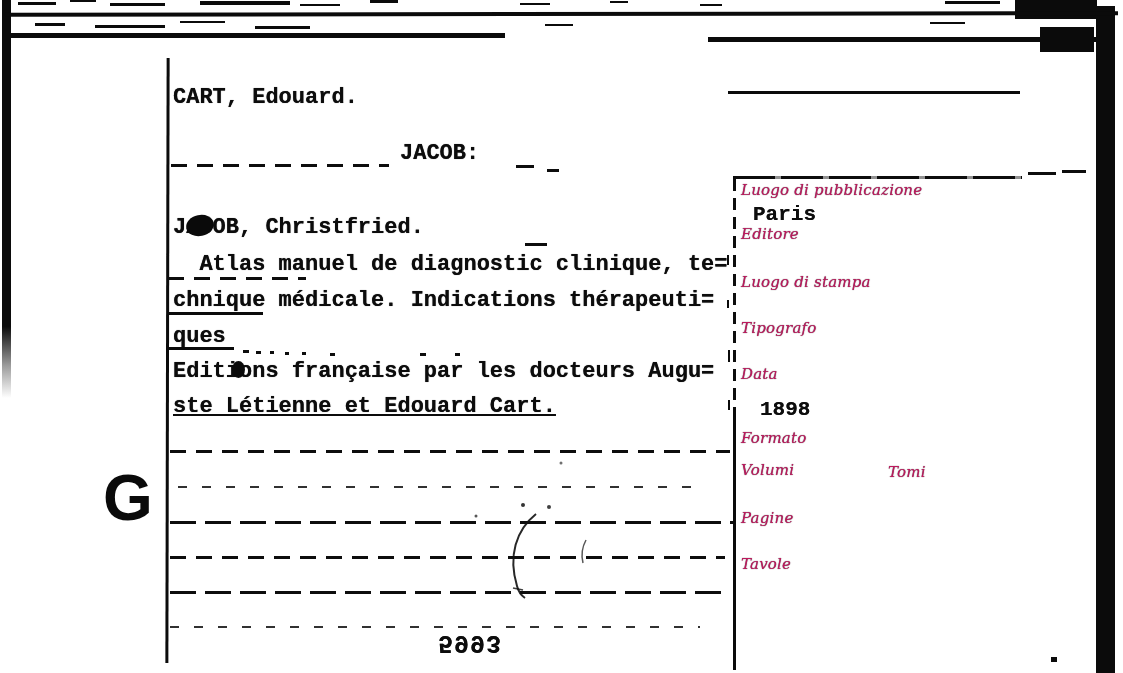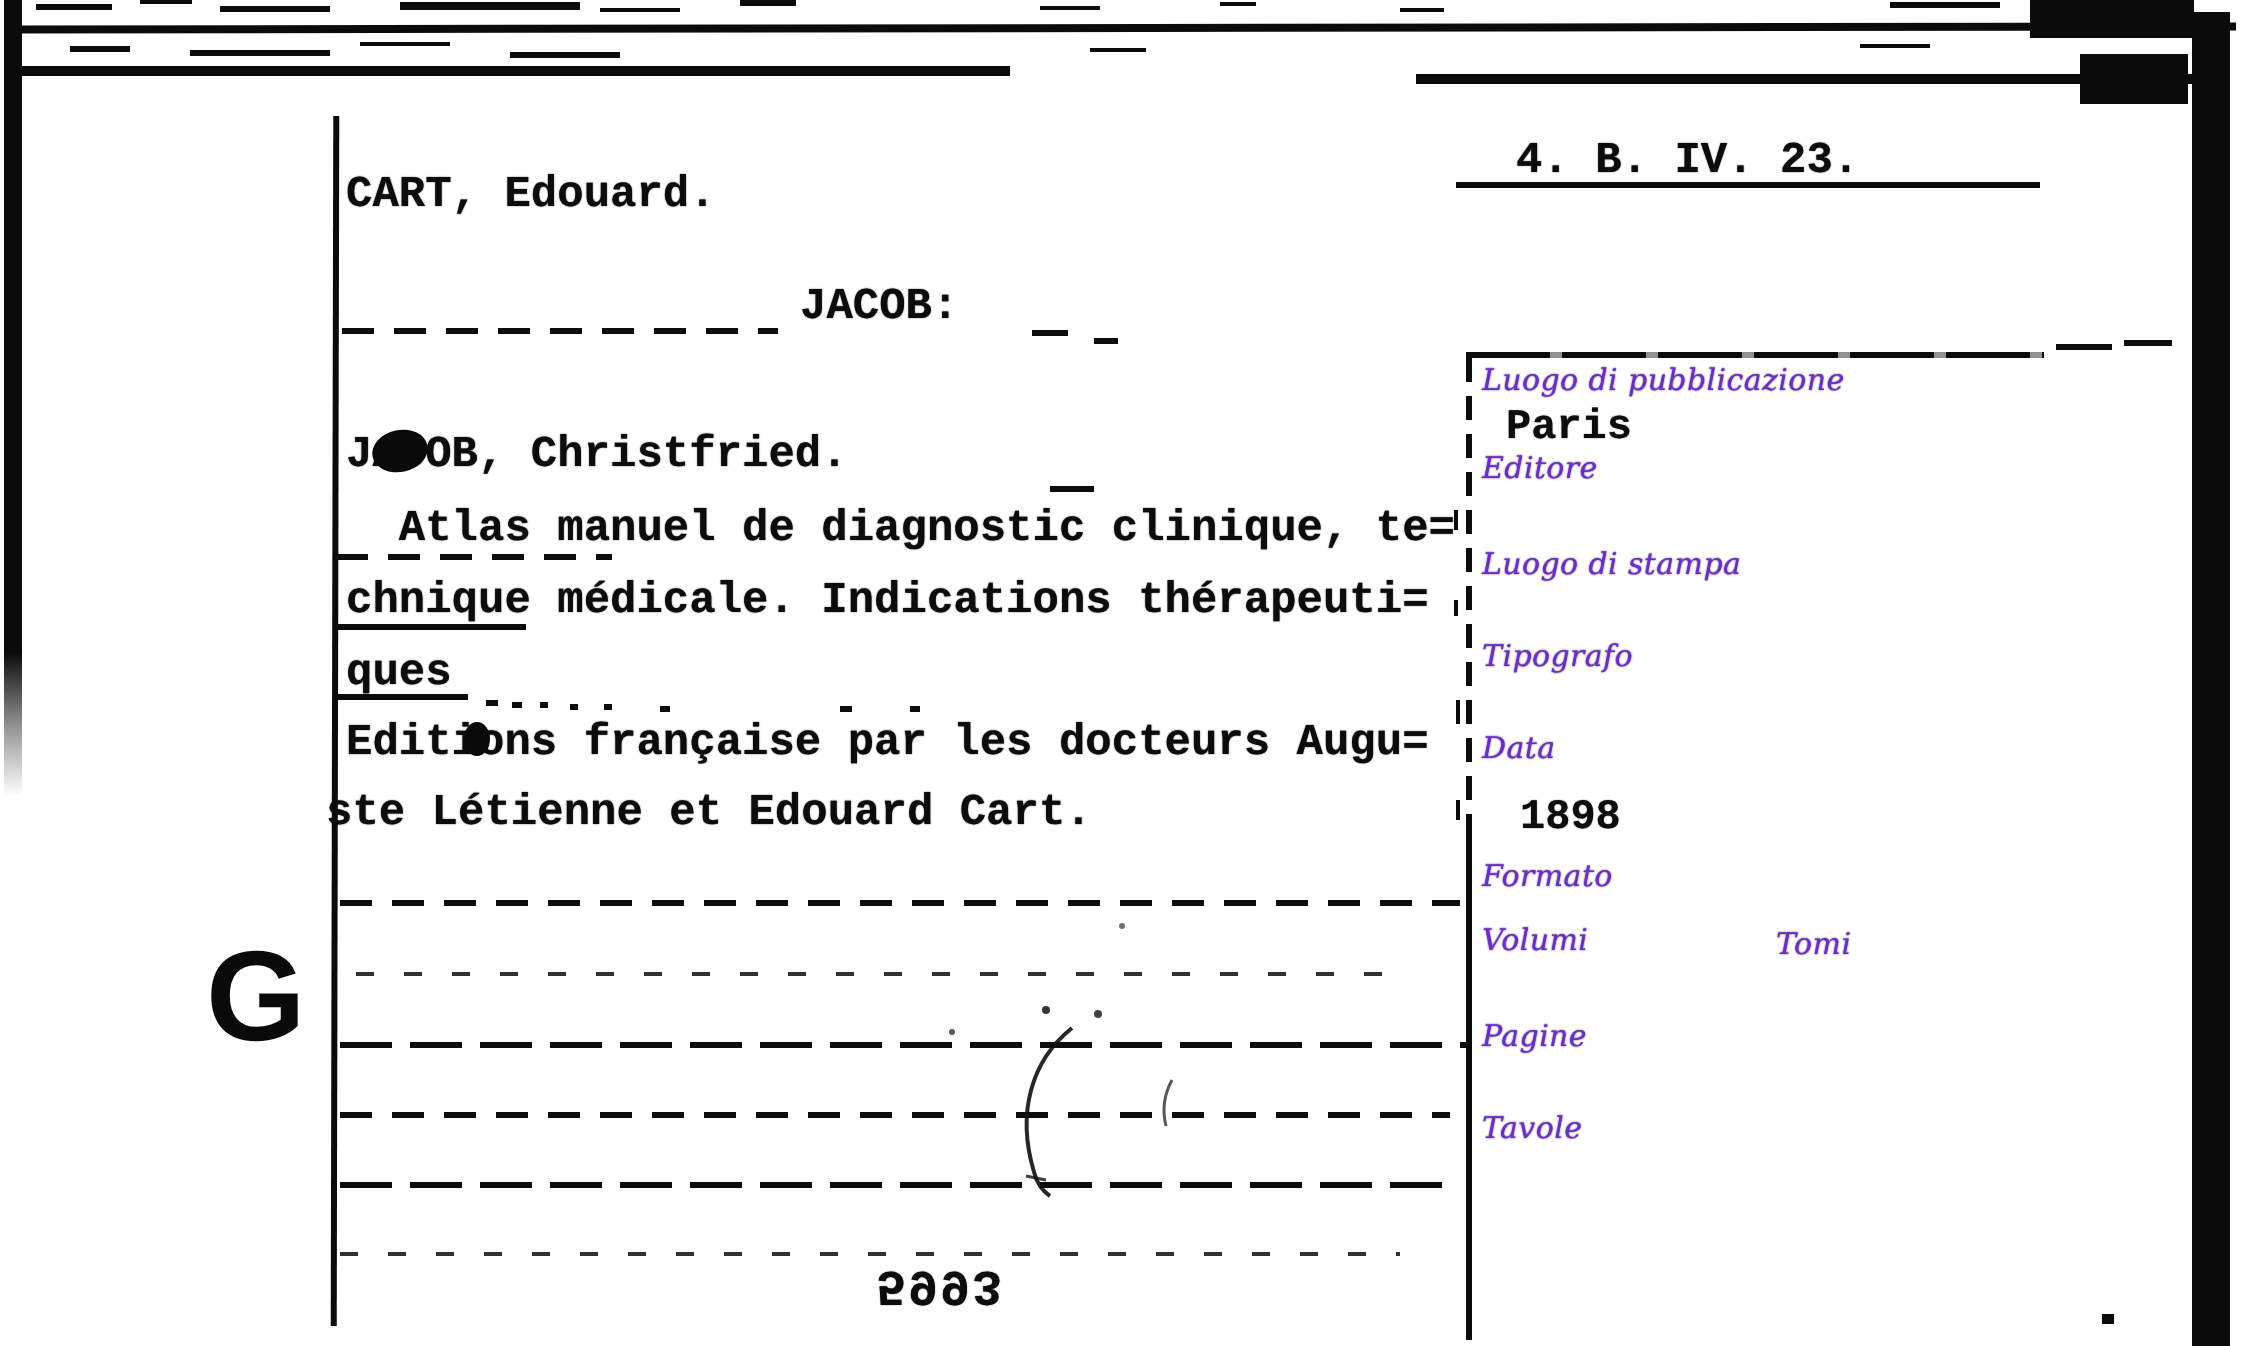--- a/index.html
+++ b/index.html
@@ -6,21 +6,21 @@
   .scan{position:relative;width:1123px;height:673px;background:#ffffff;overflow:hidden;
         font-family:"Liberation Sans",sans-serif;}
   .a{position:absolute;}
   .ink{background:#0b0b0b;}
   .typewriter{font-family:"Liberation Mono","DejaVu Sans Mono",monospace;font-weight:700;
       font-size:22px;line-height:25px;color:#0c0c0c;white-space:pre;letter-spacing:0;
       text-shadow:0 0 .7px rgba(0,0,0,.85);}
   .typed-small{font-family:"Liberation Mono","DejaVu Sans Mono",monospace;font-weight:700;
       font-size:21px;line-height:23px;color:#0d0d0d;white-space:pre;text-shadow:0 0 .6px rgba(0,0,0,.8);}
   .label-it{font-family:"DejaVu Serif","Liberation Serif",serif;font-style:italic;
-      font-size:15px;line-height:16px;color:#6d28d9;white-space:nowrap;
+      font-size:15px;line-height:16px;color:#be185d;white-space:nowrap;
       text-shadow:0 0 1px rgba(0,0,0,.75);letter-spacing:.2px;}
   .dl-a{height:2.5px;background:repeating-linear-gradient(90deg,#0d0d0d 0 16px,transparent 16px 26px);}
   .dl-b{height:2px;background:repeating-linear-gradient(90deg,#0d0d0d 0 9px,transparent 9px 24px);opacity:.85;}
   .dl-c{height:2.5px;background:repeating-linear-gradient(90deg,#0d0d0d 0 26px,transparent 26px 35px);}
   .dot{background:#0d0d0d;height:2.5px;}
   .vdash{background:repeating-linear-gradient(180deg,#0d0d0d 0 12px,transparent 12px 19px);}
   .blot{background:#0a0a0a;border-radius:50%;}
   .section-g{font-family:"Liberation Sans",sans-serif;font-weight:800;font-size:64px;
       line-height:64px;color:#0a0a0a;letter-spacing:0;}
   .stamp{font-family:"Liberation Mono","DejaVu Sans Mono",monospace;font-weight:700;
@@ -67,38 +67,37 @@
               background:repeating-linear-gradient(90deg,#0d0d0d 0 42px,rgba(13,13,13,.45) 42px 48px);"></div>
   <div class="a dot" style="left:1028px;top:172px;width:28px;"></div>
   <div class="a dot" style="left:1062px;top:170px;width:24px;"></div>
   <div class="a vdash" style="left:733px;top:179px;width:2.5px;height:230px;"></div>
   <div class="a ink" style="left:733px;top:409px;width:2.5px;height:261px;"></div>
   <div class="a ink" style="left:727px;top:255px;width:2px;height:10px;"></div>
   <div class="a ink" style="left:727px;top:300px;width:2px;height:8px;"></div>
   <div class="a ink" style="left:728px;top:350px;width:2px;height:12px;"></div>
   <div class="a ink" style="left:728px;top:400px;width:2px;height:10px;"></div>
 
-  <div class="a typewriter" style="left:758px;top:68px;">4. B. IV. 23.</div>
   <div class="a ink" style="left:728px;top:91px;width:292px;height:3px;"></div>
 
   <div class="a typewriter" style="left:173px;top:85px;">CART, Edouard.</div>
   <div class="a typewriter" style="left:400px;top:141px;">JACOB:</div>
   <div class="a dl-a" style="left:171px;top:164px;width:218px;"></div>
   <div class="a dot" style="left:516px;top:165px;width:18px;"></div>
   <div class="a dot" style="left:547px;top:169px;width:12px;"></div>
 
   <div class="a typewriter" style="left:173px;top:215px;">JACOB, Christfried.</div>
   <div class="a blot" style="left:186px;top:215px;width:28px;height:21px;transform:rotate(-12deg);"></div>
   <div class="a dot" style="left:525px;top:243px;width:22px;"></div>
 
   <div class="a typewriter" style="left:173px;top:252px;">  Atlas manuel de diagnostic clinique, te=</div>
   <div class="a typewriter" style="left:173px;top:288px;">chnique médicale. Indications thérapeuti=</div>
   <div class="a typewriter" style="left:173px;top:324px;">ques</div>
   <div class="a typewriter" style="left:173px;top:359px;">Editions française par les docteurs Augu=</div>
-  <div class="a typewriter" style="left:163px;top:394px;">ste Létienne et Edouard Cart.</div>
+  <div class="a typewriter" style="left:173px;top:394px;text-decoration:underline;">ste Létienne et Edouard Cart.</div>
   <div class="a blot" style="left:232px;top:361px;width:13px;height:17px;"></div>
 
   <div class="a dl-a" style="left:168px;top:277px;width:138px;"></div>
   <div class="a ink" style="left:168px;top:312px;width:95px;height:3px;"></div>
   <div class="a ink" style="left:168px;top:347px;width:66px;height:3px;"></div>
   <div class="a dot" style="left:243px;top:350px;width:6px;"></div>
   <div class="a dot" style="left:256px;top:351px;width:5px;"></div>
   <div class="a dot" style="left:270px;top:351px;width:4px;"></div>
   <div class="a dot" style="left:285px;top:352px;width:4px;"></div>
   <div class="a dot" style="left:302px;top:352px;width:4px;"></div>

